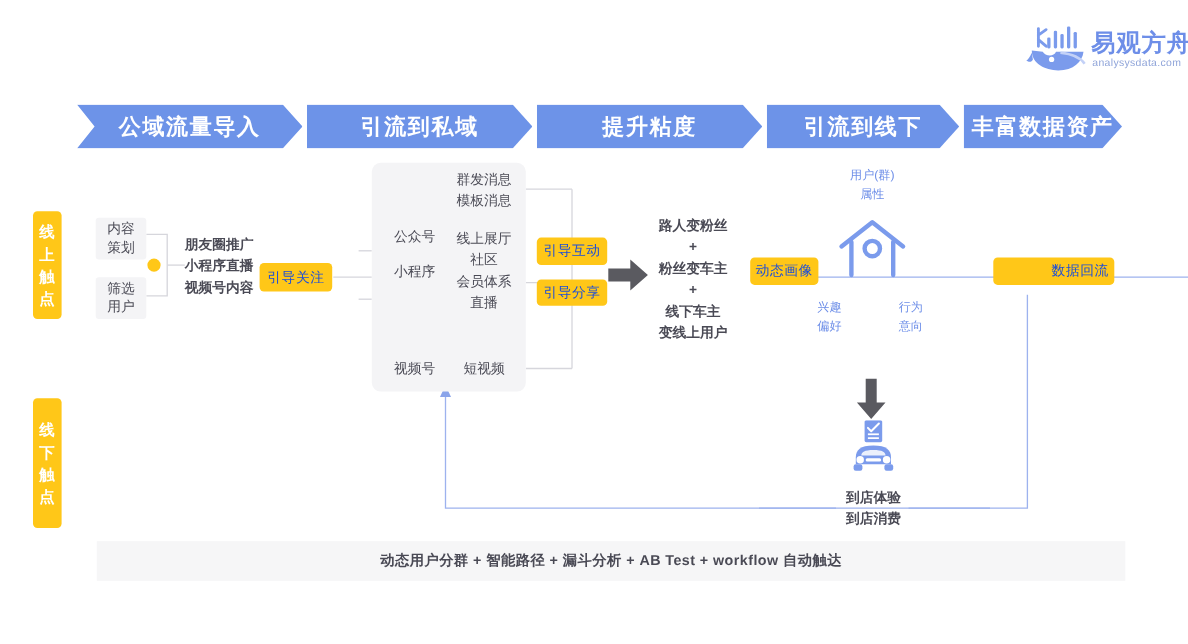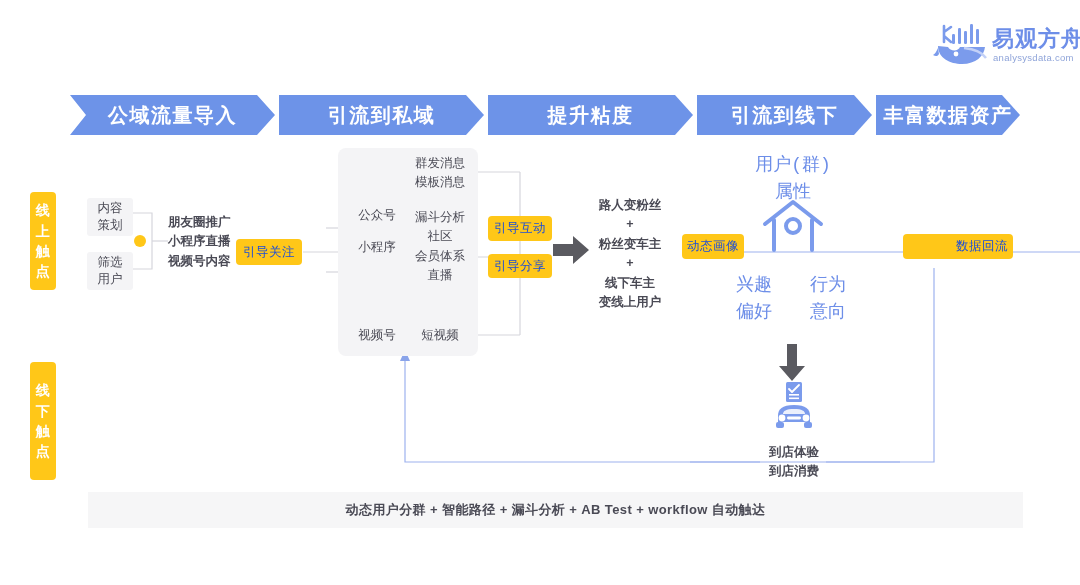--- a/index.html
+++ b/index.html
@@ -91,25 +91,24 @@
     color: #4a4a55;
     font-size: 12.5px;
     line-height: 1.55;
     text-align: center;
     white-space: nowrap;
   }
   .plain-text.left { text-align: left; }
   .blue-text {
     position: absolute;
     color: #6d8ee8;
-    font-size: 18px;
+    font-size: 11px;
     line-height: 1.5;
     text-align: center;
     white-space: nowrap;
-    font-family: Liberation Mono, monospace;
   }
 
   
   #central-panel {
     left: 338px; top: 148px; width: 140px; height: 208px;
     background: #f4f4f6; border-radius: 8px;
   }
 
   
   #footer-bar {
@@ -238,21 +237,21 @@
   </div>
   <div class="plain-text" style="left:348px; top:326px; width:58px;">
     <span>视频号</span>
   </div>
 
   <div class="plain-text" style="left:404px; top:154px; width:72px;">
     <div>群发消息</div>
     <div>模板消息</div>
   </div>
   <div class="plain-text" style="left:404px; top:208px; width:72px;">
-    <div>漏斗分析</div>
+    <div>线上展厅</div>
     <div>社区</div>
     <div>会员体系</div>
     <div>直播</div>
   </div>
   <div class="plain-text" style="left:404px; top:326px; width:72px;">
     <div>短视频</div>
   </div>
 
   <div class="yellow-btn" style="left:488px; top:216px; width:64px; height:25px;">
     <span>引导互动</span>

